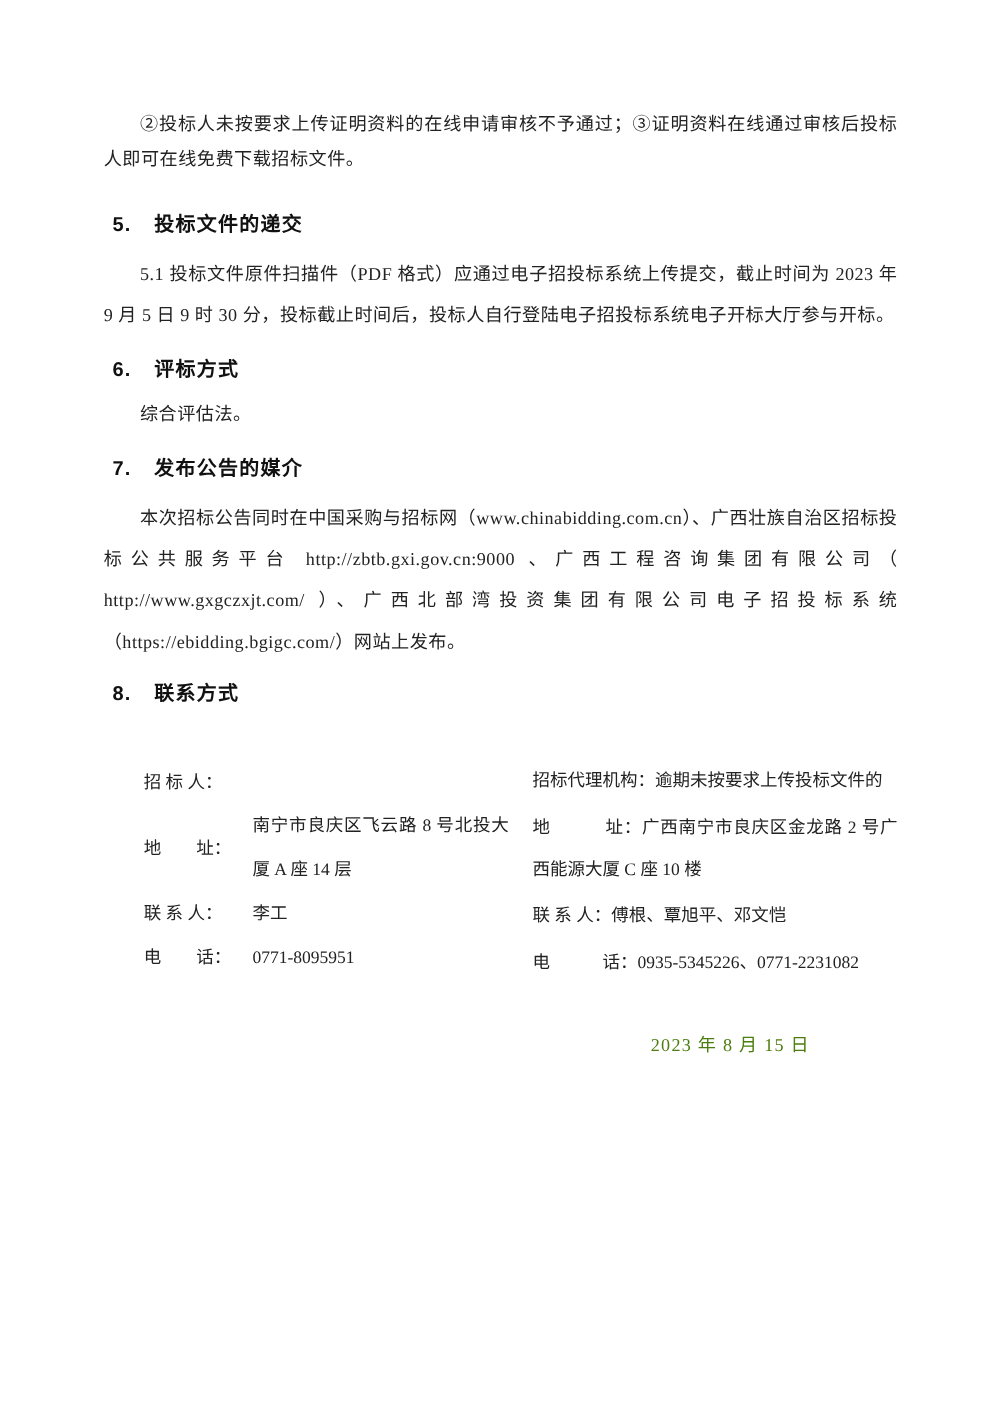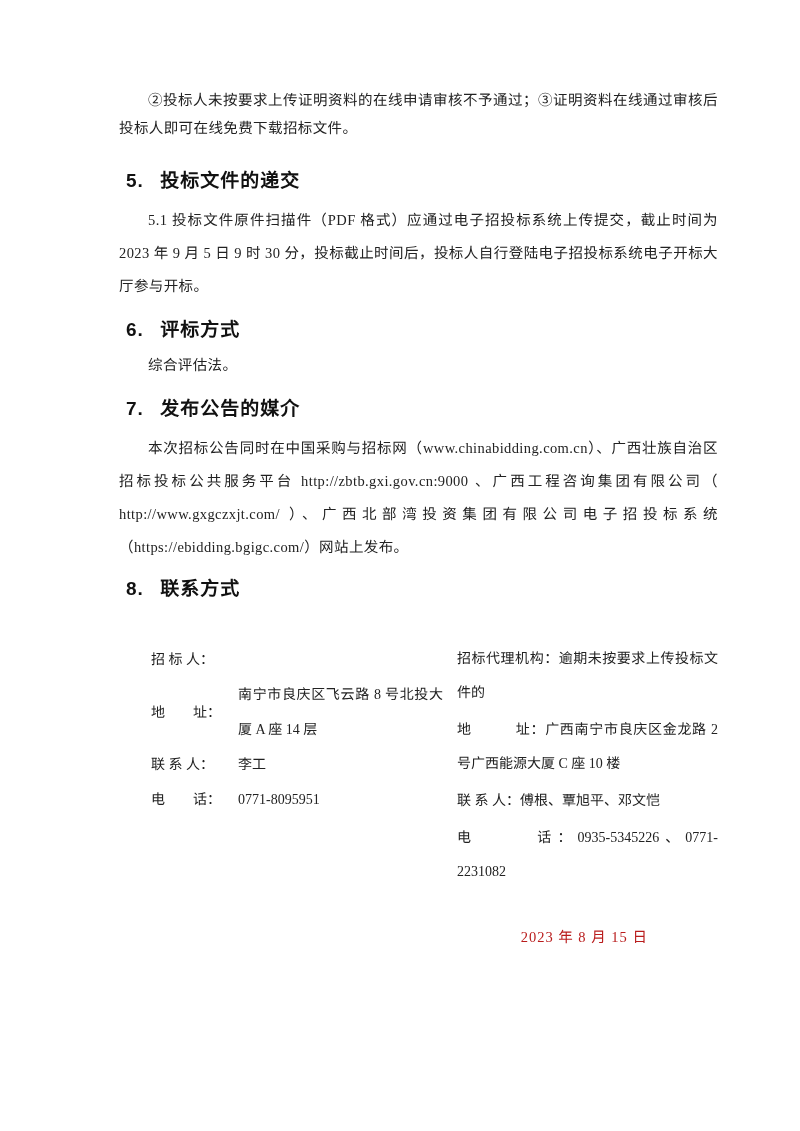--- a/index.html
+++ b/index.html
@@ -2,39 +2,39 @@
 <html lang="zh-CN"><head>
 <meta charset="utf-8">
 <style>
   html,body{margin:0;padding:0;background:#e9e9e9;}
   .page{
     position:relative;
     width:800px;height:1131px;
     margin:0 auto;
     background:#ffffff;
     box-sizing:border-box;
-    padding:86px 82px 0 119px;
+    padding:86px 82px 0 83px;
     color:#1f1f1f;
     font-family:"Liberation Serif","DejaVu Serif",serif;
   }
   p{margin:0;}
   .body{
     font-size:14.5px;
     line-height:33px;
     letter-spacing:0.4px;
     text-align:justify;
     color:#222;
   }
   .intro{line-height:28px;}
   .indent{text-indent:2em;}
   .heading{
     margin:0;
     font-family:"Liberation Sans","DejaVu Sans",sans-serif;
     font-weight:bold;
-    font-size:19px;
+    font-size:16px;
     line-height:26px;
     color:#111;
     letter-spacing:1px;
     margin-left:7px;
   }
   .h5{margin-top:26px;}
   .h6{margin-top:14px;}
   .h7{margin-top:14px;}
   .h8{margin-top:12px;}
   .h-num{display:inline-block;min-width:28px;}
@@ -71,21 +71,21 @@
     text-align:justify;
   }
   .r-row.gap{margin-top:3px;}
   .r-label{white-space:pre;}
   .date{
     margin-top:36px;
     margin-right:70px;
     text-align:right;
     font-size:14.5px;
     letter-spacing:1px;
-    color:#b91c1c;
+    color:#4d7c0f;
   }
 </style>
 </head>
 <body>
 
 <div class="page">
 
   <p class="body intro indent">②投标人未按要求上传证明资料的在线申请审核不予通过；③证明资料在线通过审核后投标人即可在线免费下载招标文件。</p>
 
   <h2 class="heading h5">

